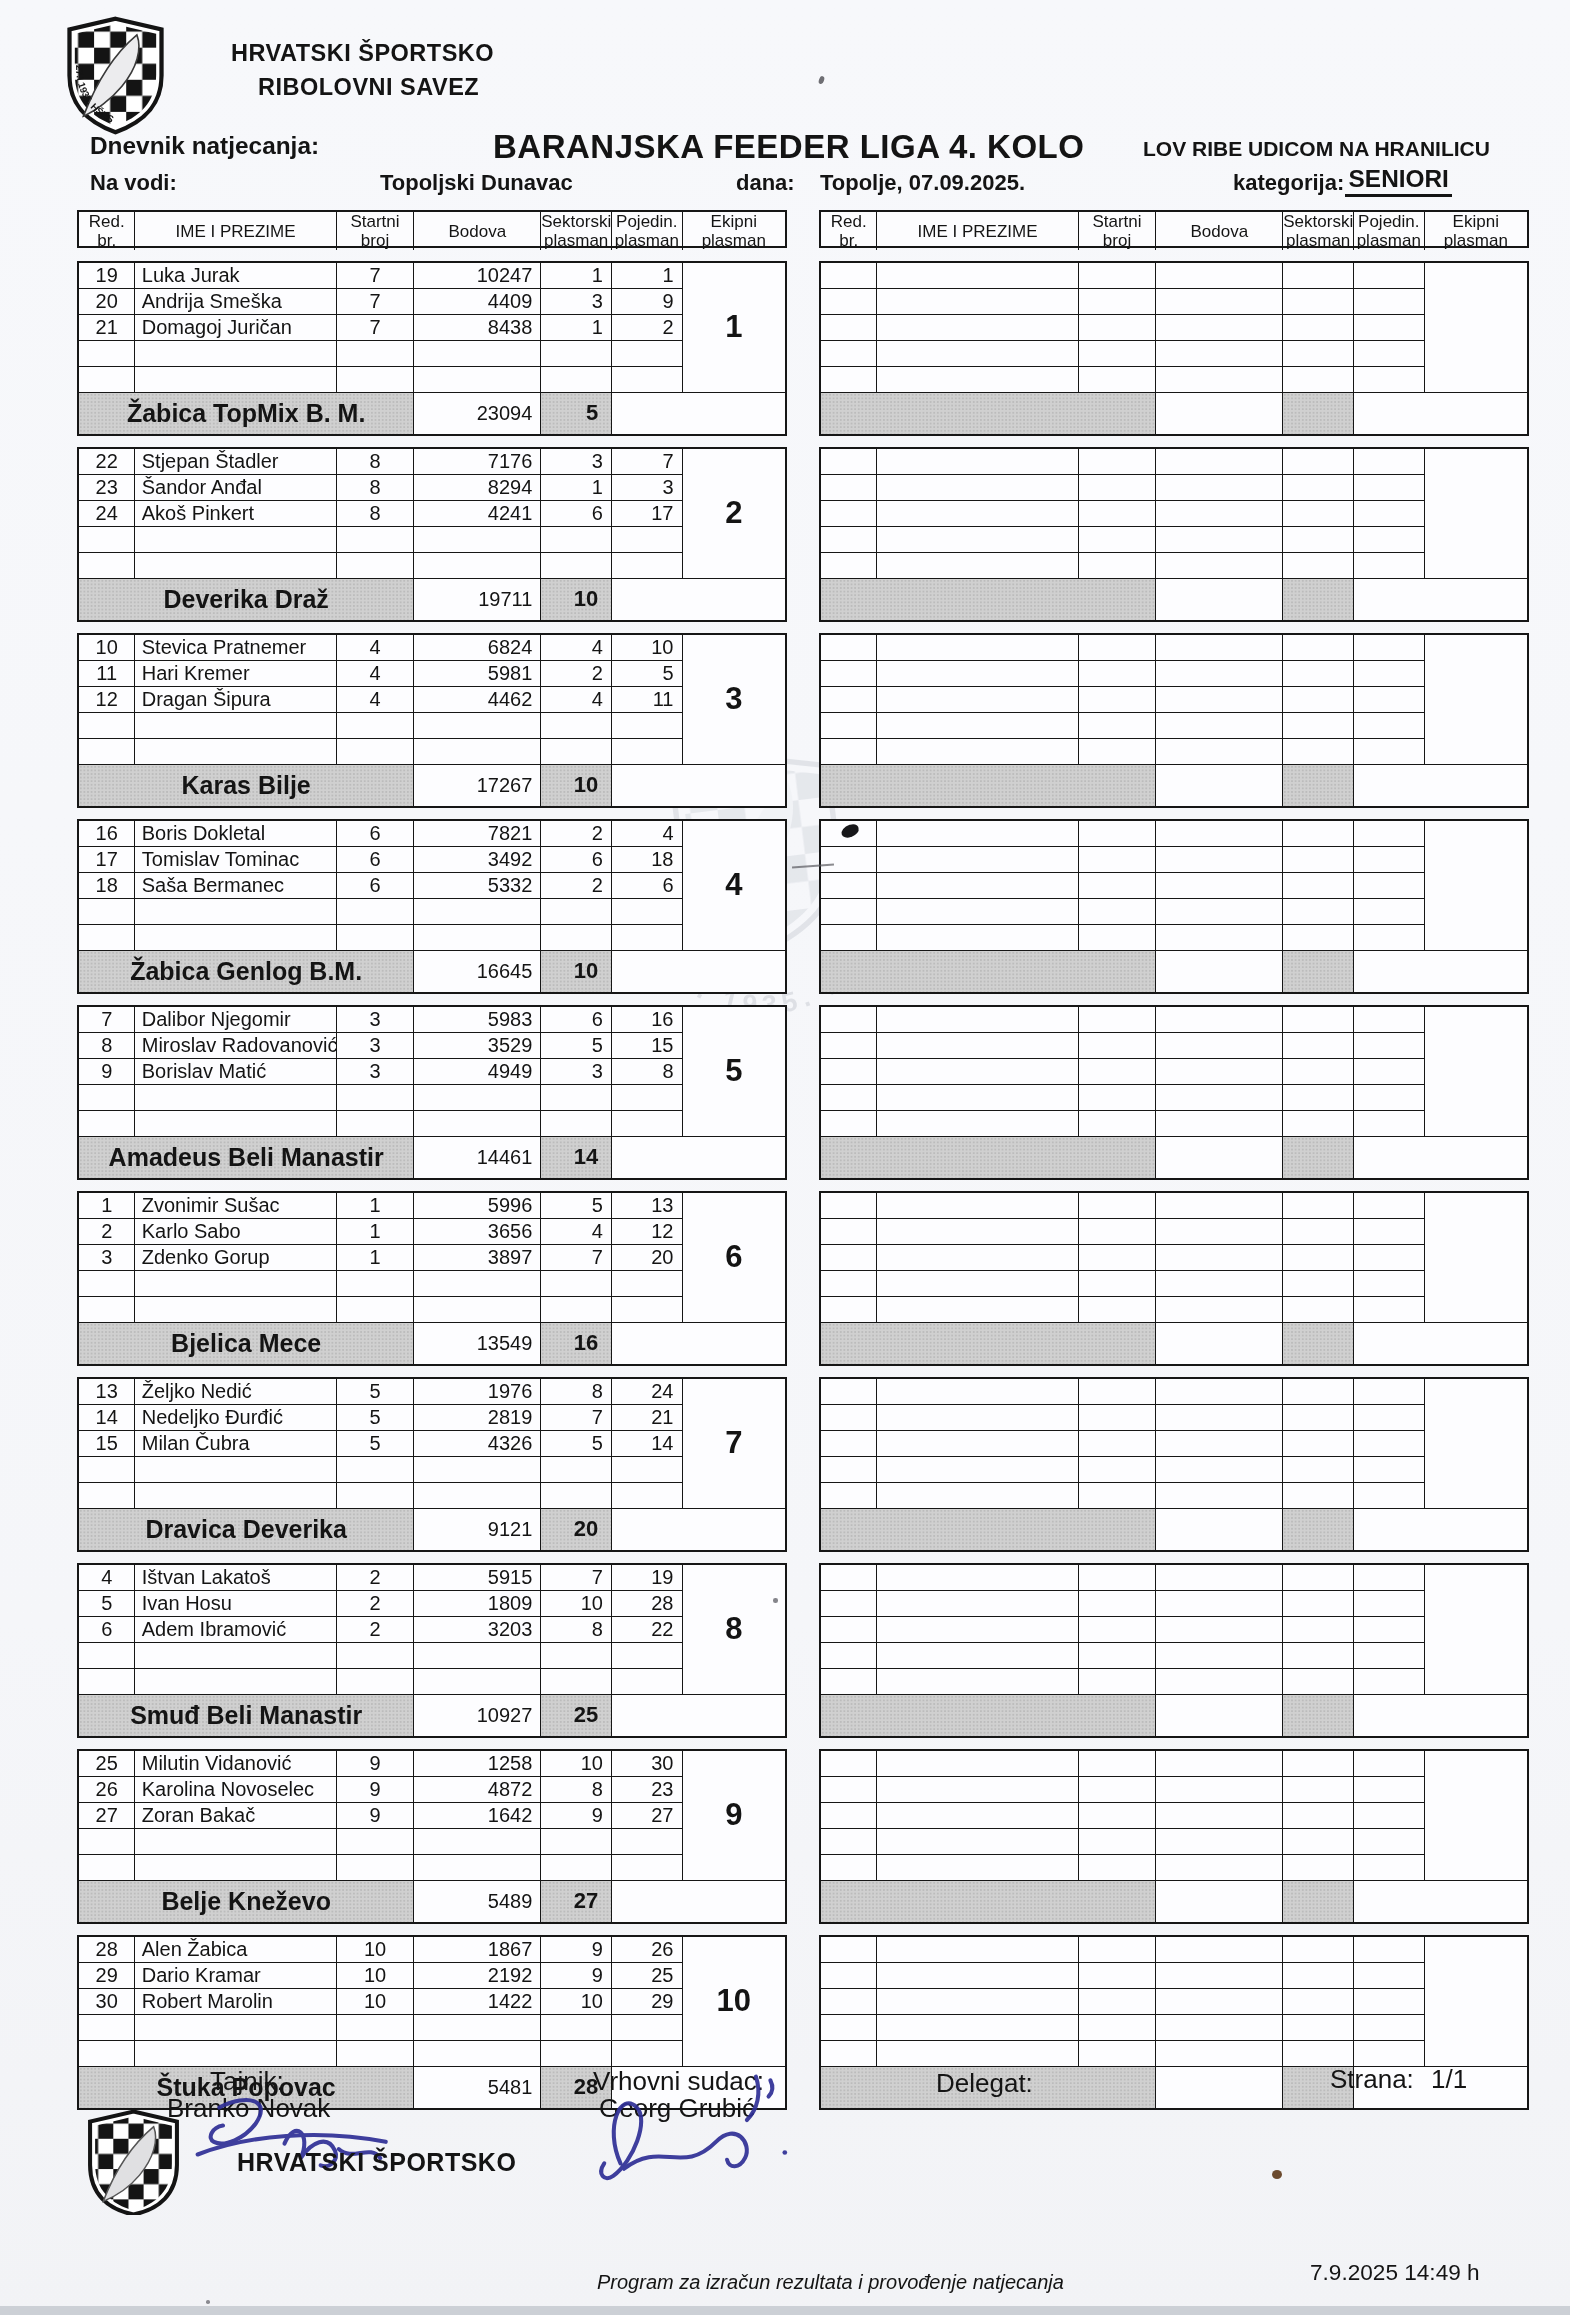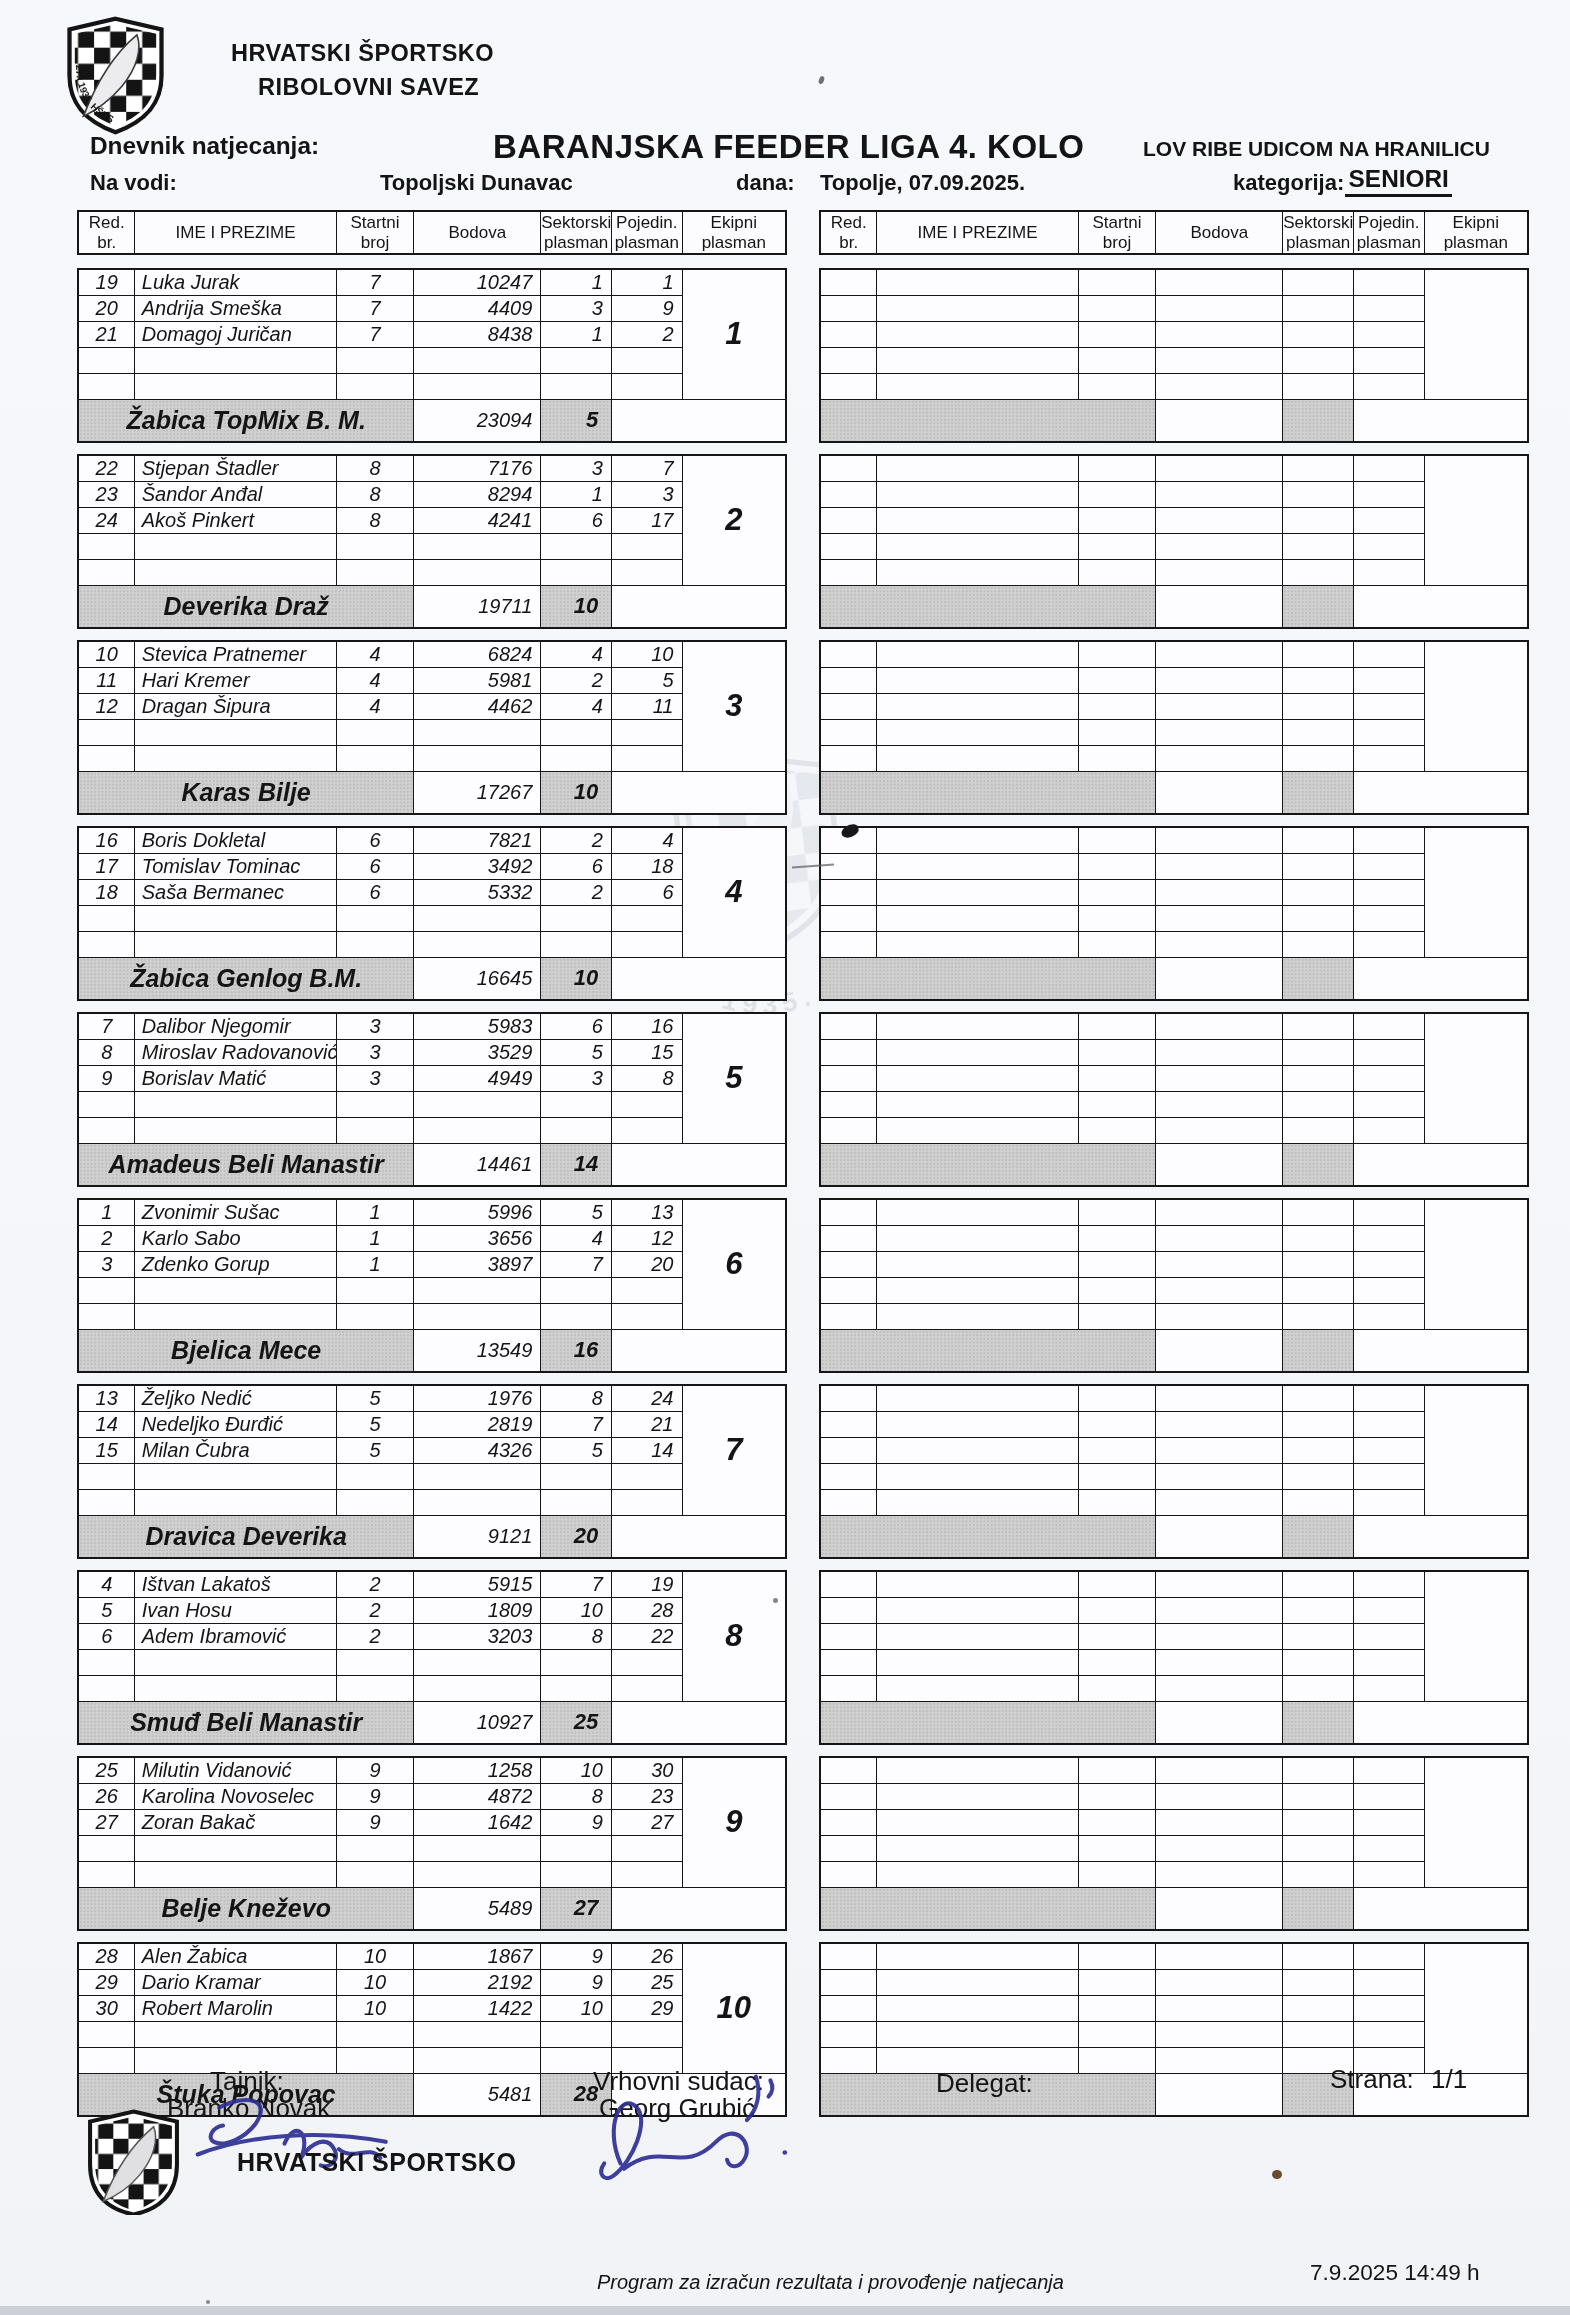--- a/index.html
+++ b/index.html
@@ -10,27 +10,27 @@
   
   .org-line{font-weight:bold;font-size:23.5px;letter-spacing:0.5px;}
   .doc-label{font-weight:bold;font-size:24.4px;}
   .main-title{font-weight:bold;font-size:33px;letter-spacing:0.5px;white-space:nowrap;}
   .sub-title{font-weight:bold;font-size:21px;white-space:nowrap;}
   .meta{font-weight:bold;font-size:22px;white-space:nowrap;}
   .cat-value{font-weight:bold;font-size:24.4px;border-bottom:3.6px solid #141414;padding:0 3.6px 0.9px 3.6px;}
   
   .rtable{position:absolute;width:710px;}
   .thead{display:grid;grid-template-columns:8% 28.5% 11% 18% 10% 10% 14.5%;
-         height:45px;border:2.7px solid #161616;background:#fcfcfe;box-sizing:border-box;margin-bottom:12.7px;}
+         height:38px;border:2.7px solid #161616;background:#fcfcfe;box-sizing:border-box;margin-bottom:12.7px;}
   .thcell{border-right:1.4px solid #161616;display:flex;flex-direction:column;justify-content:center;
           align-items:center;font-size:17px;line-height:1.12;text-align:center;}
   .thcell:last-child{border-right:none;}
   .blk{display:grid;grid-template-columns:8% 28.5% 11% 18% 10% 10% 14.5%;
        grid-template-rows:repeat(5,26px) 41px;border:2.7px solid #161616;background:#fdfdff;
-       box-sizing:border-box;margin-bottom:11px;font-style:italic;}
+       box-sizing:border-box;margin-bottom:11px;}
   .blk:last-child{margin-bottom:0;}
   .cell{border-right:1.4px solid #161616;border-bottom:1.4px solid #161616;display:flex;
         align-items:center;font-size:20px;overflow:hidden;white-space:nowrap;box-sizing:border-box;}
   .ctr{justify-content:center;}
   .lft{justify-content:flex-start;padding-left:6.3px;}
   .rgt{justify-content:flex-end;padding-right:8.1px;}
   .ekipni{grid-column:7;grid-row:1/6;border-right:none;border-bottom:1.4px solid #161616;
           display:flex;align-items:center;justify-content:center;font-size:31px;font-weight:bold;}
   .gray{background-color:#d0d0d0;background-image:radial-gradient(#bcbcbc 0.9px,transparent 1.1px);background-size:3.6px 3.6px;}
   .t-name{grid-column:1/4;border-bottom:none;justify-content:center;font-weight:bold;font-size:25px;}

